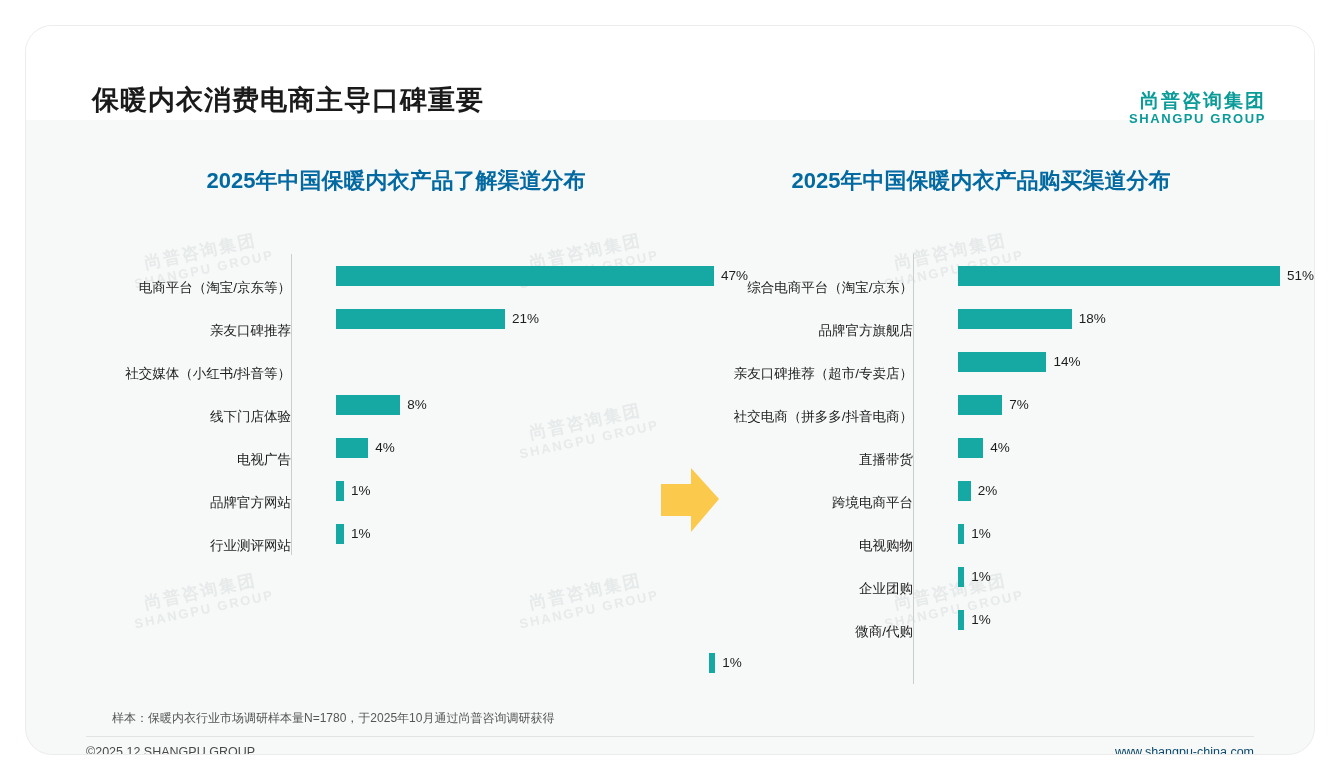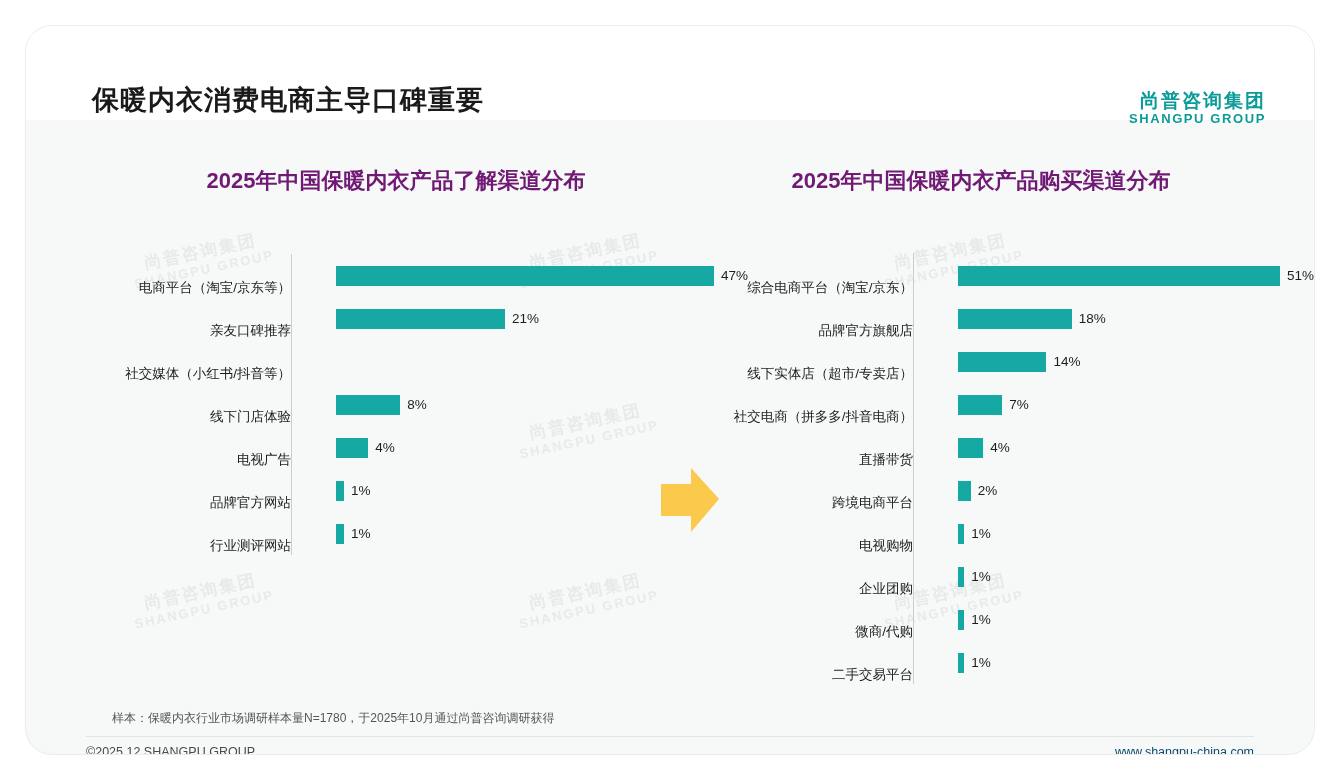--- a/index.html
+++ b/index.html
@@ -80,21 +80,21 @@
   .panel {
     position: absolute;
     top: 140px;
   }
   .panel.left  { left: 60px;  width: 600px; }
   .panel.right { left: 655px; width: 600px; }
 
   .panel-title {
     font-size: 22px;
     font-weight: bold;
-    color: #701a75;
+    color: #0369a1;
     text-align: center;
     margin-bottom: 24px;
   }
   .panel.left .panel-title { padding-left: 20px; }
 
   .chart {
     position: relative;
     margin-top: 58px;
   }
   .row {
@@ -295,21 +295,21 @@
           </div>
         </div>
         <div class="row">
           <div class="cat">品牌官方旗舰店</div>
           <div class="barwrap">
             <div class="bar" style="width: 113.647px; background: rgb(22, 169, 163);"></div>
             <div class="val">18%</div>
           </div>
         </div>
         <div class="row">
-          <div class="cat">线下实体店（超市/专卖店）</div>
+          <div class="cat">亲友口碑推荐（超市/专卖店）</div>
           <div class="barwrap">
             <div class="bar" style="width: 88.3922px; background: rgb(22, 169, 163);"></div>
             <div class="val">14%</div>
           </div>
         </div>
         <div class="row">
           <div class="cat">社交电商（拼多多/抖音电商）</div>
           <div class="barwrap">
             <div class="bar" style="width: 44.1961px; background: rgb(22, 169, 163);"></div>
             <div class="val">7%</div>
@@ -344,21 +344,20 @@
           </div>
         </div>
         <div class="row">
           <div class="cat">微商/代购</div>
           <div class="barwrap">
             <div class="bar" style="width: 6.31373px; background: rgb(22, 169, 163);"></div>
             <div class="val">1%</div>
           </div>
         </div>
         <div class="row">
-          <div class="cat">二手交易平台</div>
           <div class="barwrap">
             <div class="bar" style="width: 6.31373px; background: rgb(22, 169, 163);"></div>
             <div class="val">1%</div>
           </div>
         </div>
       </div>
   </div>
 
   <div class="note">样本：保暖内衣行业市场调研样本量N=1780，于2025年10月通过尚普咨询调研获得</div>
   <div class="divider"></div>

